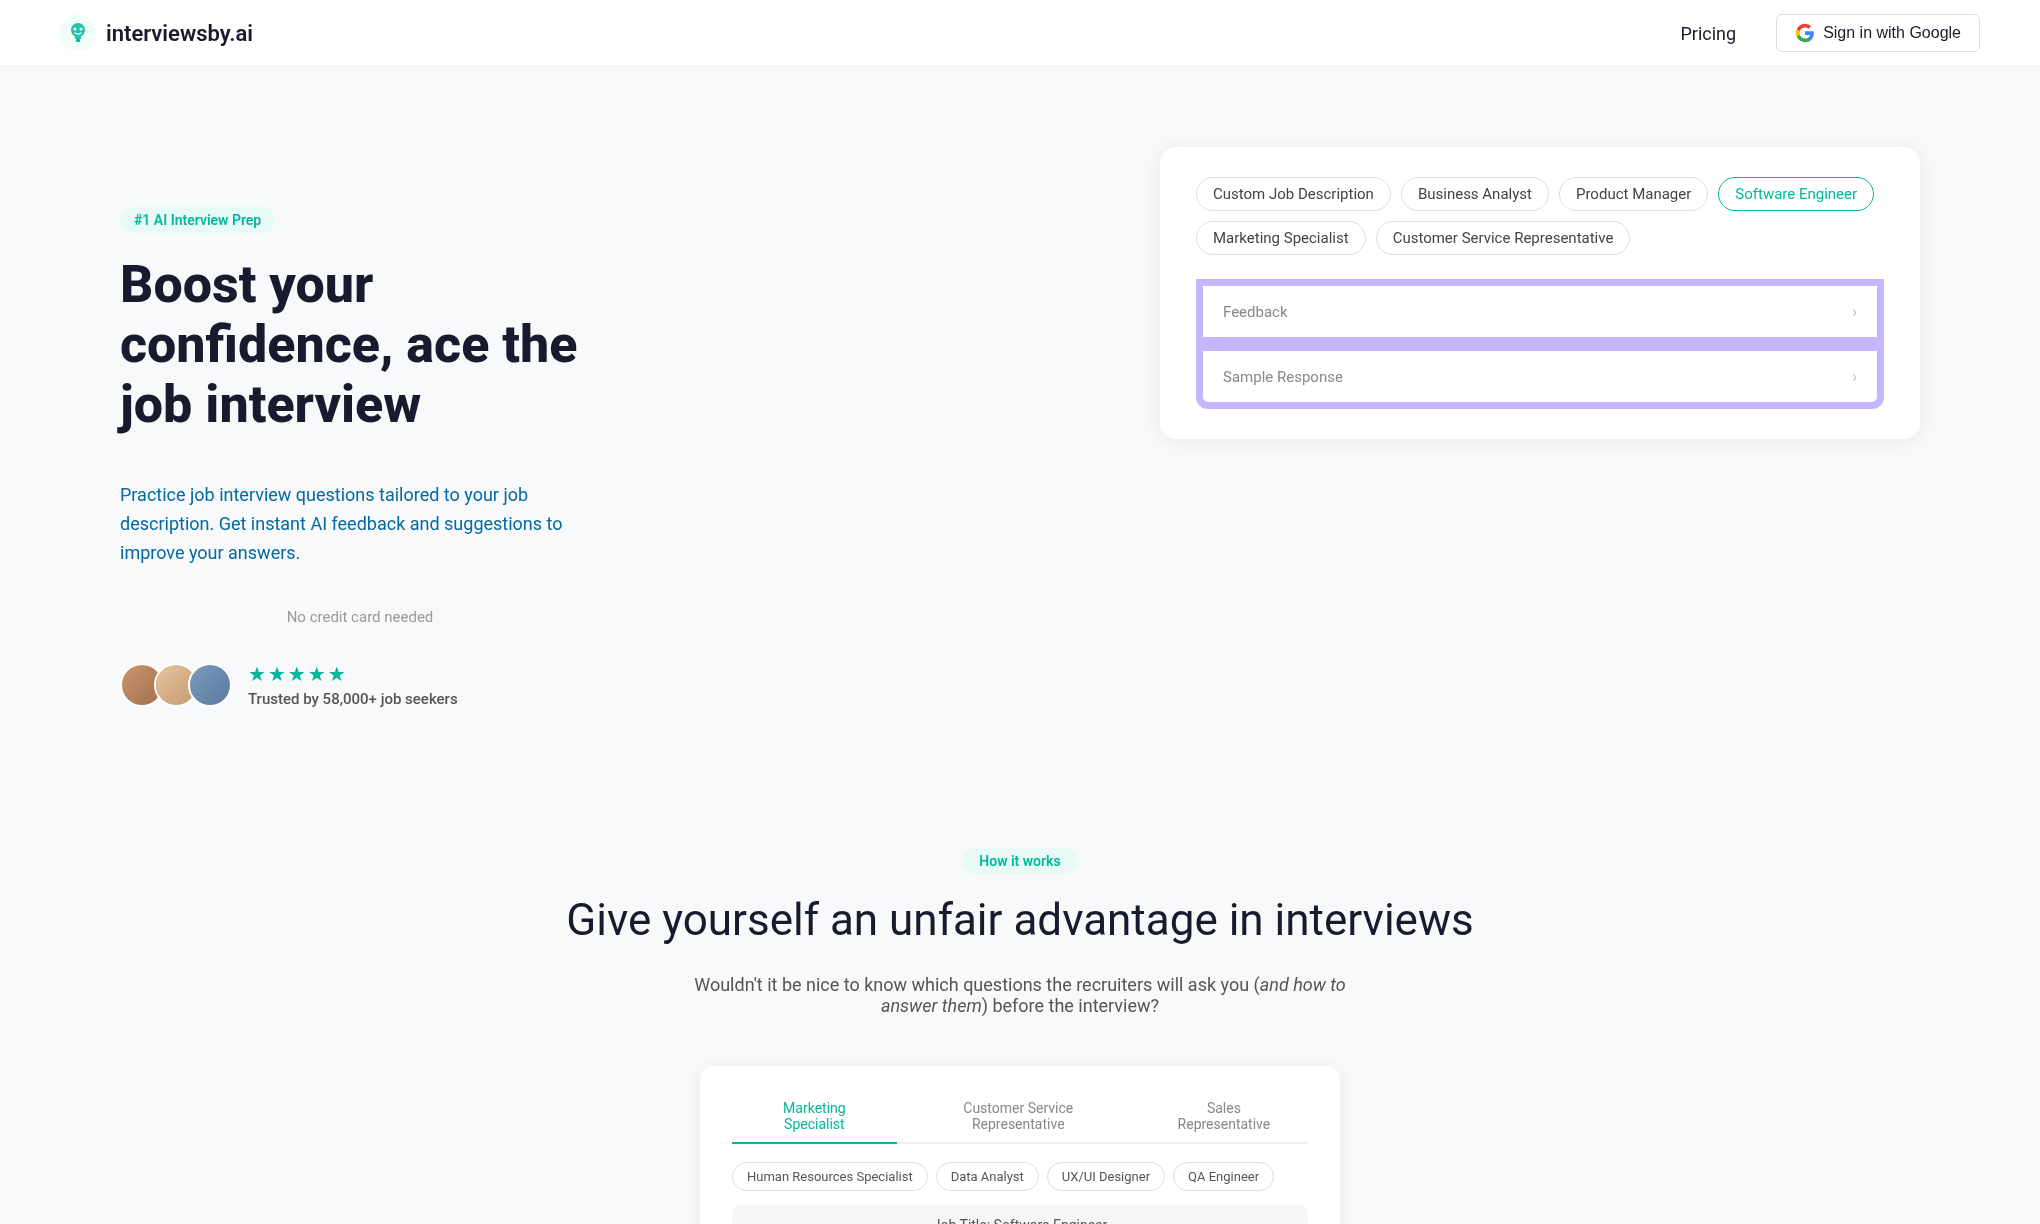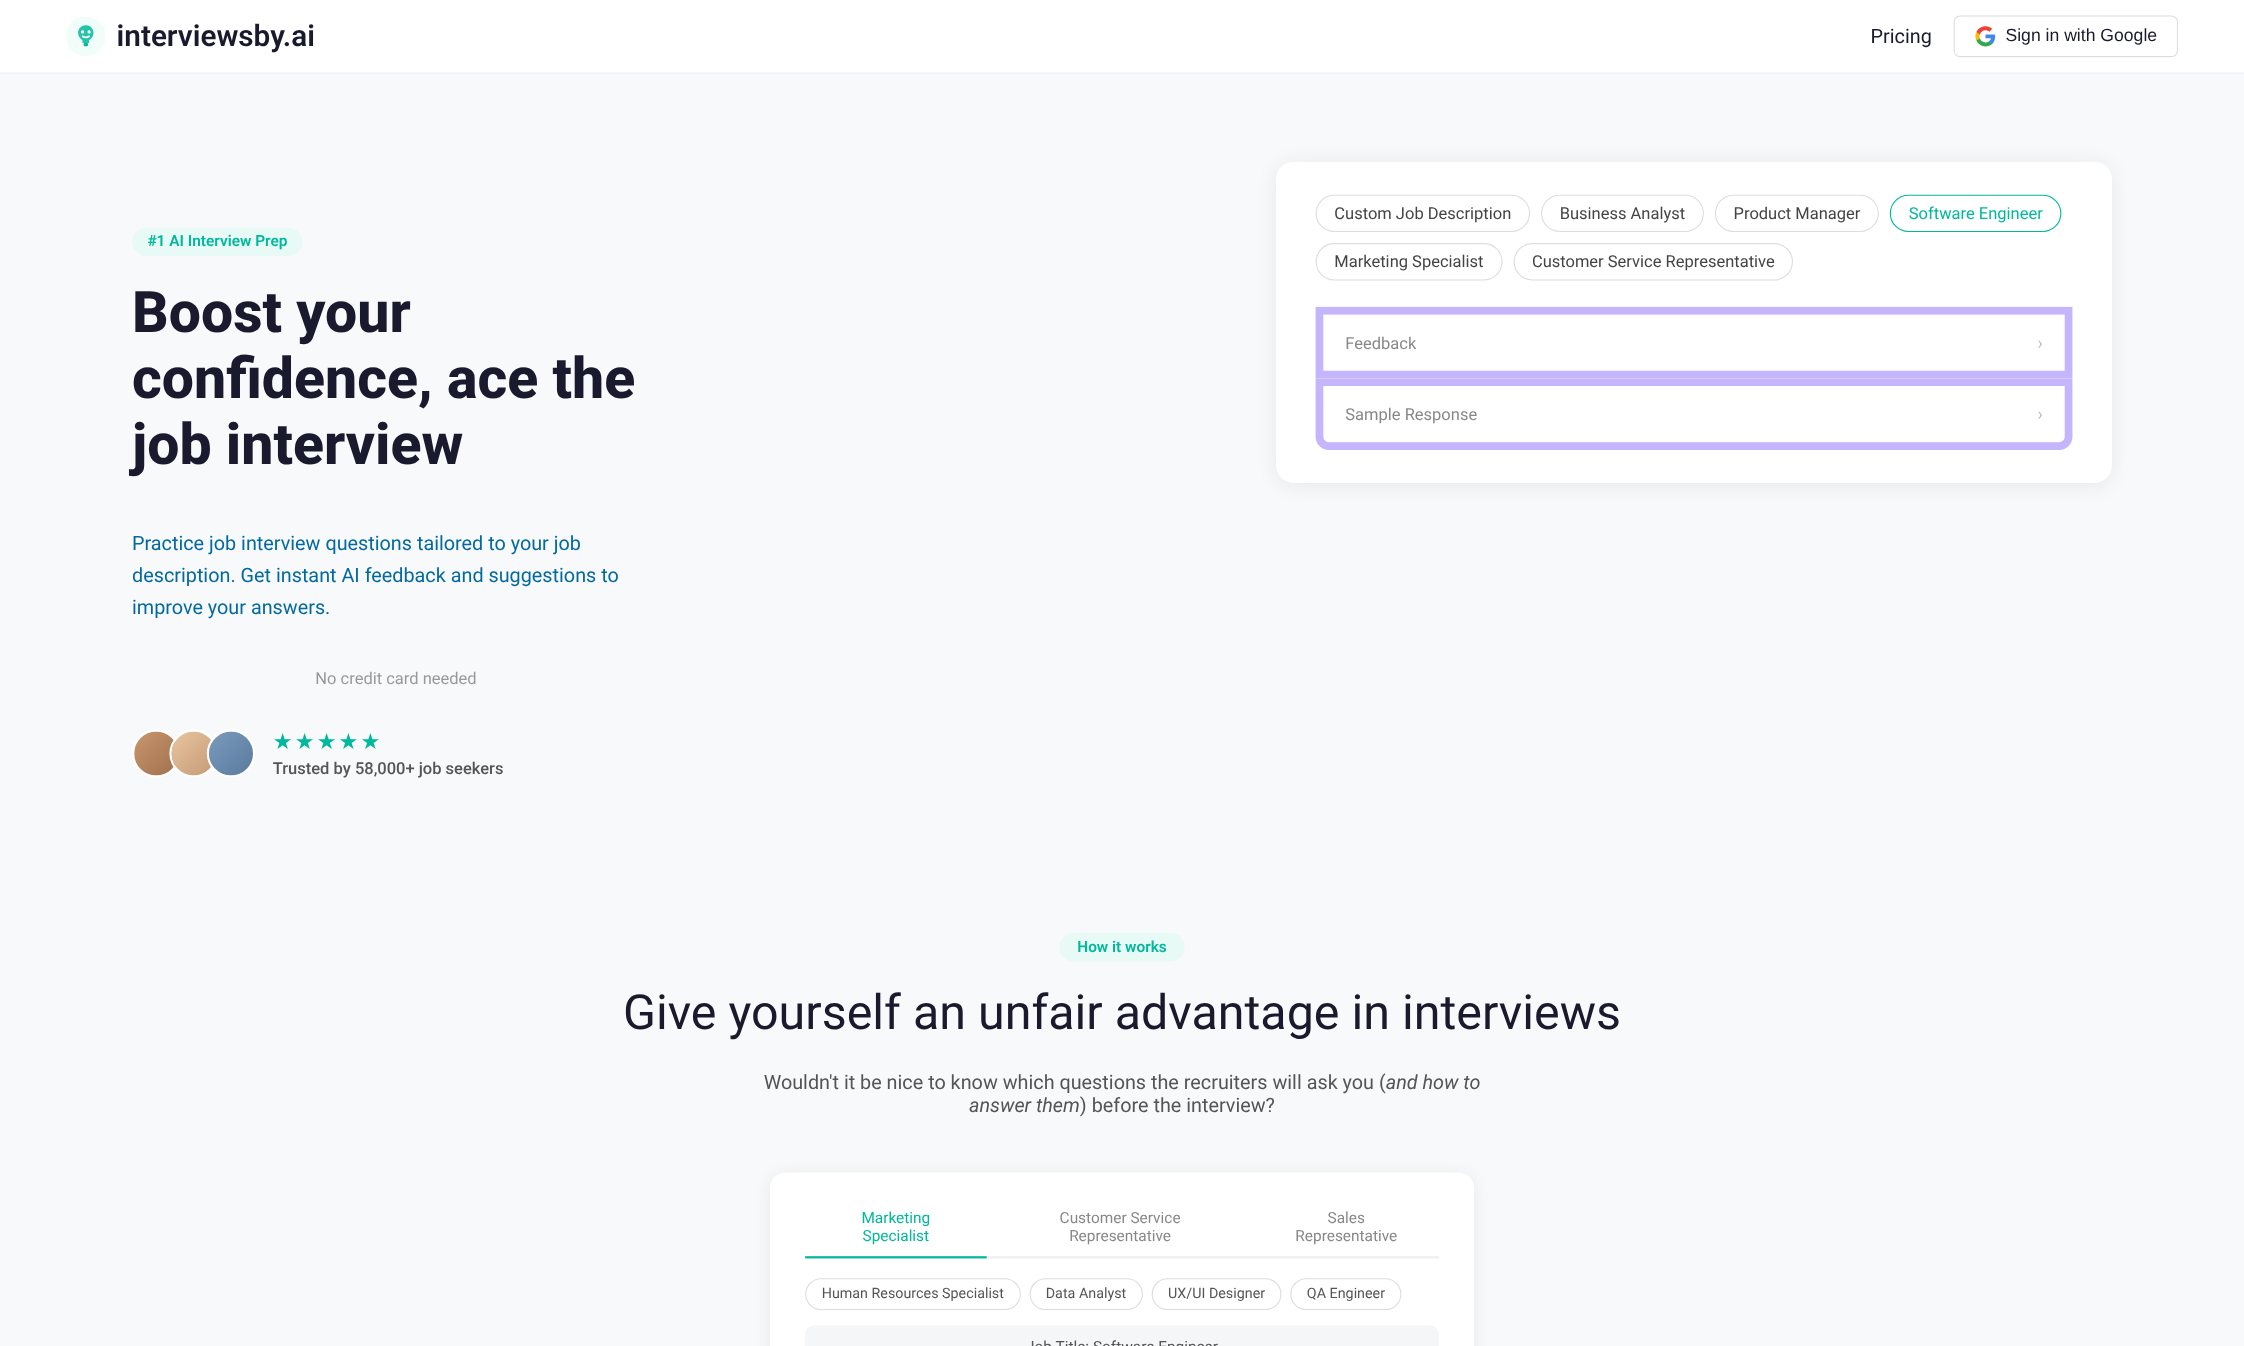--- a/index.html
+++ b/index.html
@@ -27,28 +27,28 @@
     .logo-area {
       display: flex;
       align-items: center;
       gap: 10px;
     }
     .logo-icon {
       width: 36px;
       height: 36px;
     }
     .logo-text {
-      font-size: 27px;
+      font-size: 22px;
       font-weight: 600;
       color: #1a1a2e;
     }
     .nav-right {
       display: flex;
       align-items: center;
-      gap: 20px;
+      gap: 40px;
     }
     .nav-pricing {
       font-size: 18px;
       color: #1a1a2e;
       cursor: pointer;
       font-weight: 400;
     }
     .google-btn {
       display: flex;
       align-items: center;

